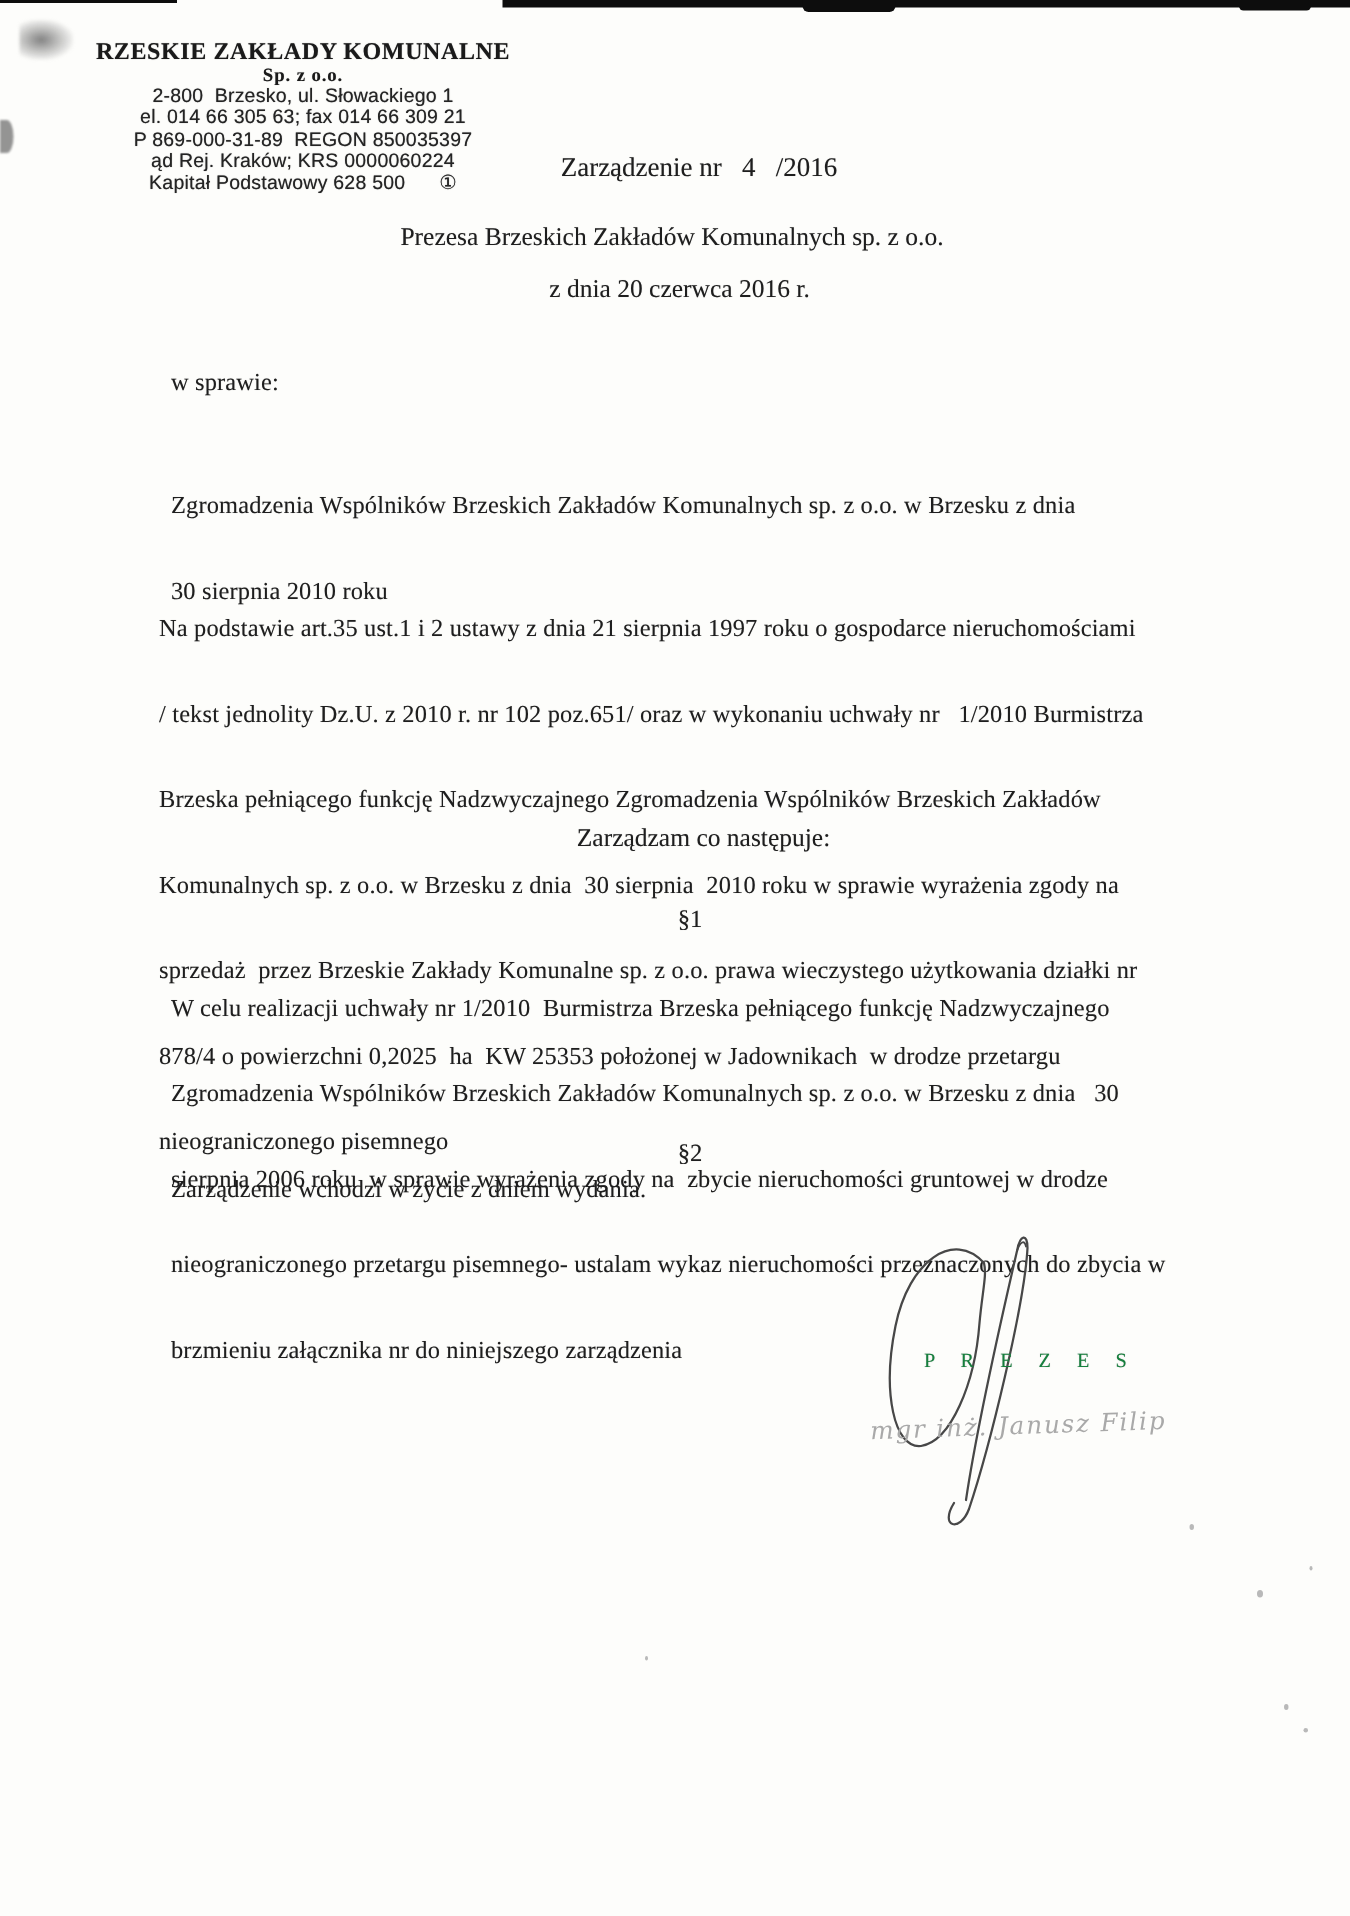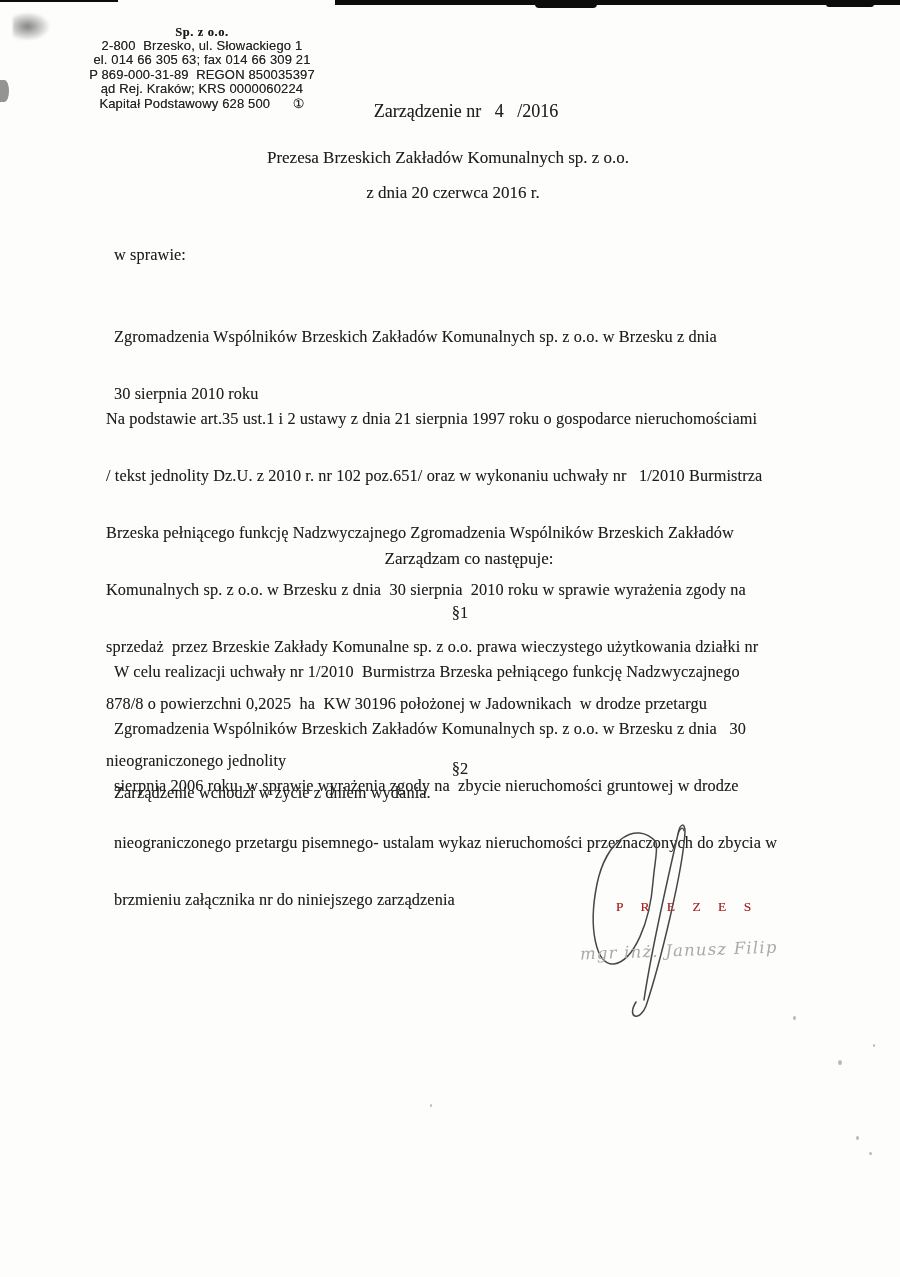--- a/index.html
+++ b/index.html
@@ -33,21 +33,21 @@
   .dateline { top:183px; font-size:17px; transform:translateX(3px); }
   .order-intro { top:549px; font-size:17px; transform:translateX(19px); }
   .sec-mark { font-size:16.5px; }
   .sec1-mark { top:603px; transform:translateX(10px); }
   .sec2-mark { top:759px; transform:translateX(10px); }
 
   
   .sig-svg { position:absolute; left:584px; top:818px; }
   .sig-role { position:absolute; left:616px; top:899px; width:160px;
               font-family:"Liberation Serif", serif; font-size:13.5px;
-              letter-spacing:7px; color:#b91c1c; white-space:pre;
+              letter-spacing:7px; color:#15803d; white-space:pre;
               text-shadow:0 0 0.6px rgba(120,120,120,0.6); }
   .sig-name { position:absolute; left:580px; top:941px; width:200px;
               font-family:"DejaVu Serif", serif; font-style:italic;
               font-size:16.5px; letter-spacing:1.2px; color:#a9a9a9;
               transform:rotate(-2deg); white-space:pre; }
 
   
   .edge { position:absolute; background:#0d0d0d; }
   .smudge1 { position:absolute; left:13px; top:13px; width:36px; height:27px;
              background:radial-gradient(ellipse at 40% 50%, rgba(90,90,90,.75), rgba(150,150,150,.25) 60%, transparent 75%);
@@ -69,20 +69,21 @@
   <div class="smudge1"></div>
   <div class="smudge2"></div>
   <div class="speck" style="left:793px;top:1016px;width:3px;height:4px;"></div>
   <div class="speck" style="left:838px;top:1060px;width:4px;height:5px;"></div>
   <div class="speck" style="left:856px;top:1136px;width:3px;height:4px;"></div>
   <div class="speck" style="left:869px;top:1152px;width:3px;height:3px;"></div>
   <div class="speck" style="left:873px;top:1044px;width:2px;height:3px;"></div>
   <div class="speck" style="left:430px;top:1104px;width:2px;height:3px;"></div>
 
   <div class="stamp">
+    <div class="stamp-name">RZESKIE ZAKŁADY KOMUNALNE</div>
     <div class="stamp-form">Sp. z o.o.</div>
     <div class="stamp-line">2-800  Brzesko, ul. Słowackiego 1</div>
     <div class="stamp-line">el. 014 66 305 63; fax 014 66 309 21</div>
     <div class="stamp-line">P 869-000-31-89  REGON 850035397</div>
     <div class="stamp-line">ąd Rej. Kraków; KRS 0000060224</div>
     <div class="stamp-line">Kapitał Podstawowy 628 500      ①</div>
   </div>
 
   <div class="center-line title">Zarządzenie nr   4   /2016</div>
   <div class="center-line subtitle">Prezesa Brzeskich Zakładów Komunalnych sp. z o.o.</div>
@@ -93,22 +94,22 @@
     <div class="body-text">Zgromadzenia Wspólników Brzeskich Zakładów Komunalnych sp. z o.o. w Brzesku z dnia</div>
     <div class="body-text">30 sierpnia 2010 roku</div>
   </div>
 
   <div class="abs" style="left:106px;top:372px;">
     <div class="body-text">Na podstawie art.35 ust.1 i 2 ustawy z dnia 21 sierpnia 1997 roku o gospodarce nieruchomościami</div>
     <div class="body-text">/ tekst jednolity Dz.U. z 2010 r. nr 102 poz.651/ oraz w wykonaniu uchwały nr   1/2010 Burmistrza</div>
     <div class="body-text">Brzeska pełniącego funkcję Nadzwyczajnego Zgromadzenia Wspólników Brzeskich Zakładów</div>
     <div class="body-text">Komunalnych sp. z o.o. w Brzesku z dnia  30 sierpnia  2010 roku w sprawie wyrażenia zgody na</div>
     <div class="body-text">sprzedaż  przez Brzeskie Zakłady Komunalne sp. z o.o. prawa wieczystego użytkowania działki nr</div>
-    <div class="body-text">878/8 o powierzchni 0,2025  ha  KW 30196 położonej w Jadownikach  w drodze przetargu</div>
-    <div class="body-text">nieograniczonego jednolity</div>
+    <div class="body-text">878/4 o powierzchni 0,2025  ha  KW 25353 położonej w Jadownikach  w drodze przetargu</div>
+    <div class="body-text">nieograniczonego pisemnego</div>
   </div>
 
   <div class="center-line order-intro">Zarządzam co następuje:</div>
 
   <div class="center-line sec-mark sec1-mark">§1</div>
   <div class="abs" style="left:114px;top:625px;">
     <div class="body-text">W celu realizacji uchwały nr 1/2010  Burmistrza Brzeska pełniącego funkcję Nadzwyczajnego</div>
     <div class="body-text">Zgromadzenia Wspólników Brzeskich Zakładów Komunalnych sp. z o.o. w Brzesku z dnia   30</div>
     <div class="body-text">sierpnia 2006 roku  w sprawie wyrażenia zgody na  zbycie nieruchomości gruntowej w drodze</div>
     <div class="body-text">nieograniczonego przetargu pisemnego- ustalam wykaz nieruchomości przeznaczonych do zbycia w</div>

